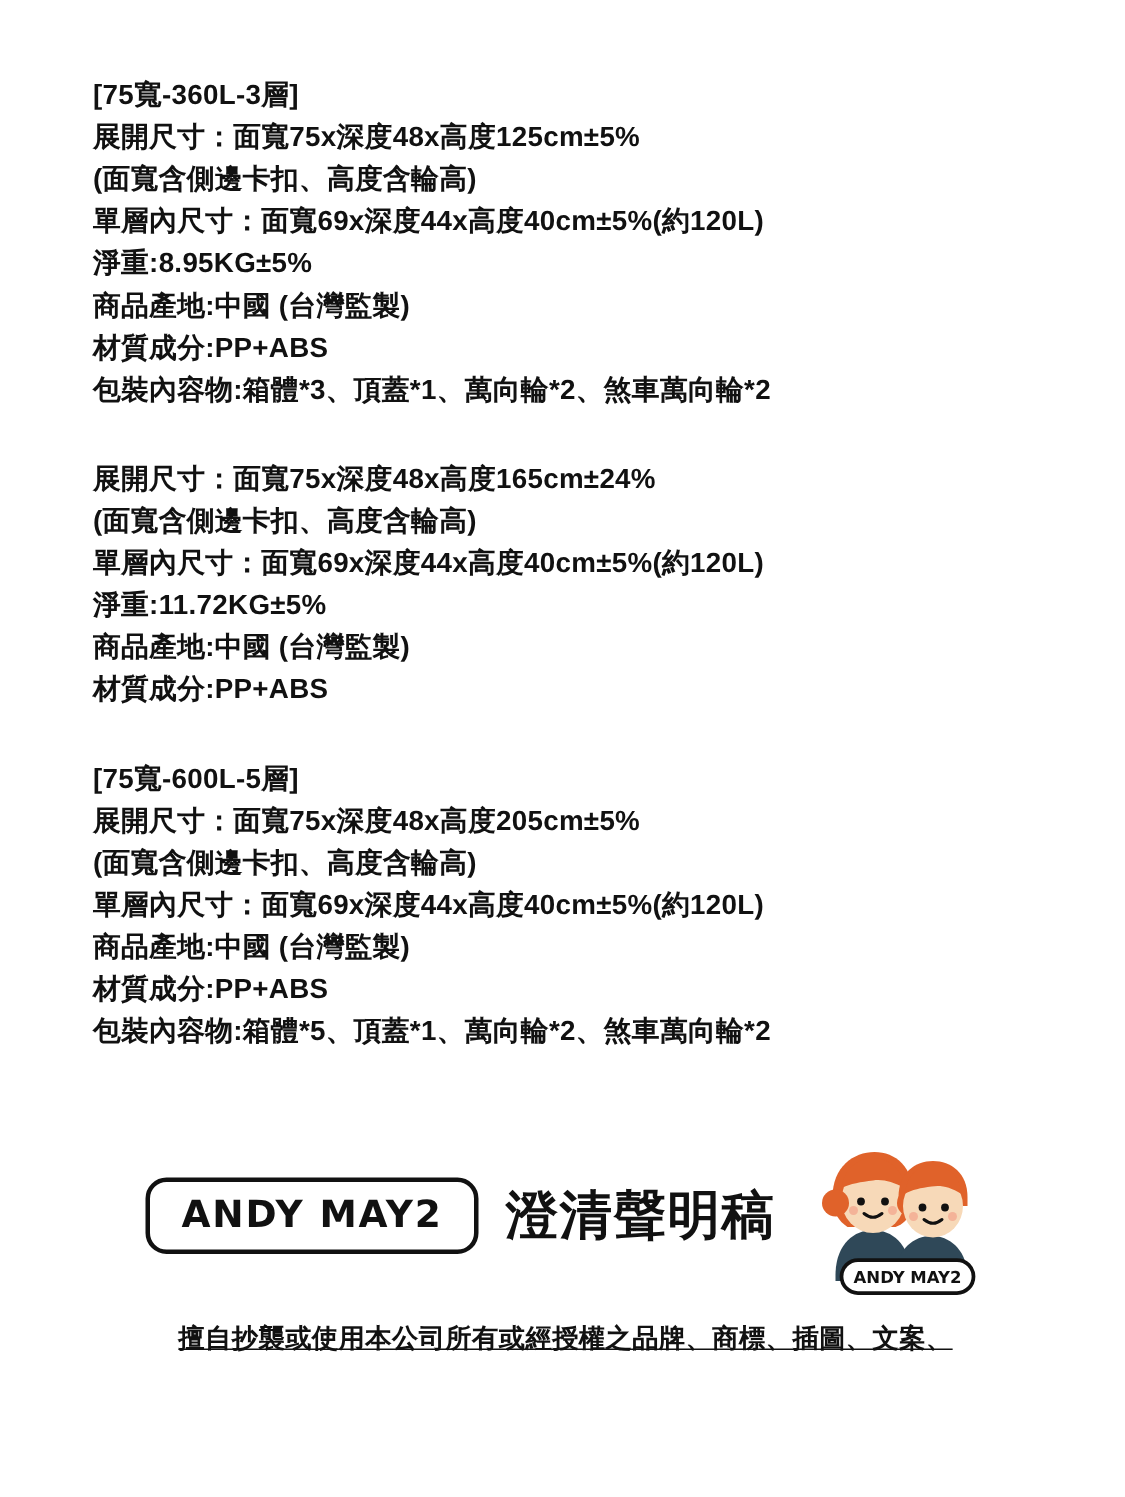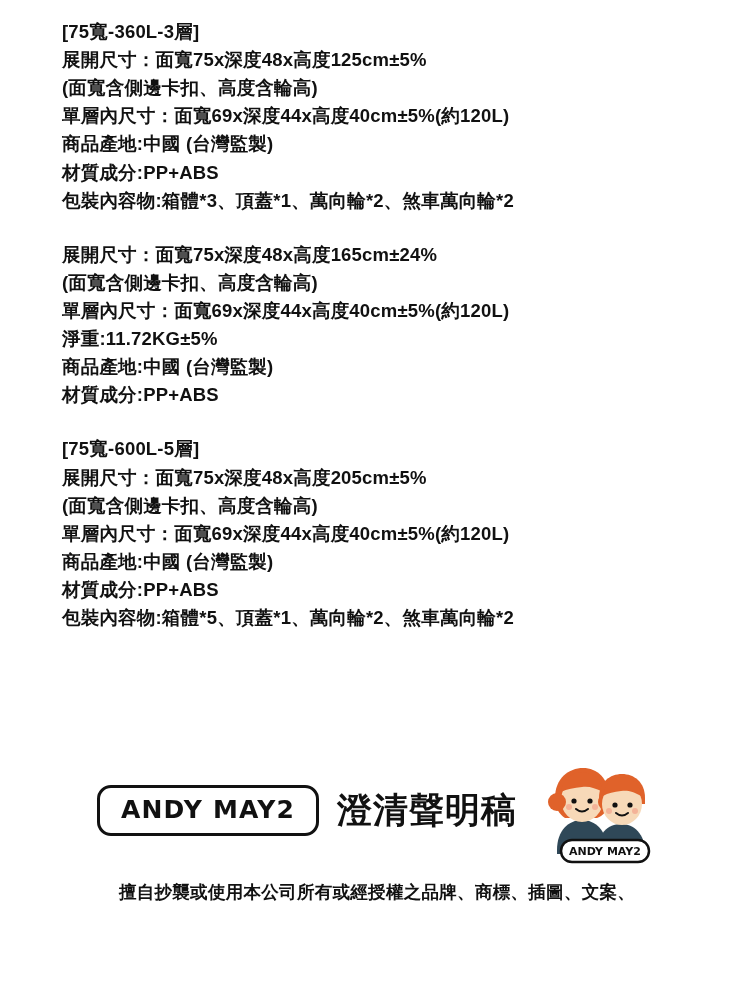--- a/index.html
+++ b/index.html
@@ -19,20 +19,21 @@
     width: 750px;
     height: 998px;
     position: relative;
     box-sizing: border-box;
   }
   .specs {
     padding: 18px 30px 0 62px;
   }
   .spec-block {
     margin-bottom: 26px;
+    margin-top: 31px;
   }
   .spec-block:last-child {
     margin-bottom: 0;
   }
   .spec-line {
     font-size: 18.5px;
     font-weight: bold;
     line-height: 1.52;
     letter-spacing: 0.2px;
     white-space: nowrap;
@@ -83,20 +84,21 @@
     width: 128px;
     height: 112px;
     flex: none;
   }
   .mascot svg {
     display: block;
   }
   .disclaimer {
     text-align: center;
     padding: 6px 36px 0 40px;
+    text-decoration: underline;
   }
   .disclaimer-line {
     font-size: 17.5px;
     font-weight: bold;
     line-height: 1.85;
     color: #111111;
     letter-spacing: 0.3px;
     white-space: nowrap;
   }
 </style>
@@ -105,20 +107,21 @@
 
 <div class="page">
 
   <div class="specs">
 
     <div class="spec-block">
       <div class="spec-line">[75寬-360L-3層]</div>
       <div class="spec-line">展開尺寸：面寬75x深度48x高度125cm±5%</div>
       <div class="spec-line">(面寬含側邊卡扣、高度含輪高)</div>
       <div class="spec-line">單層內尺寸：面寬69x深度44x高度40cm±5%(約120L)</div>
+      <div class="spec-line">淨重:8.95KG±5%</div>
       <div class="spec-line">商品產地:中國 (台灣監製)</div>
       <div class="spec-line">材質成分:PP+ABS</div>
       <div class="spec-line">包裝內容物:箱體*3、頂蓋*1、萬向輪*2、煞車萬向輪*2</div>
     </div>
 
     <div class="spec-block">
       <div class="spec-line">展開尺寸：面寬75x深度48x高度165cm±24%</div>
       <div class="spec-line">(面寬含側邊卡扣、高度含輪高)</div>
       <div class="spec-line">單層內尺寸：面寬69x深度44x高度40cm±5%(約120L)</div>
       <div class="spec-line">淨重:11.72KG±5%</div>

